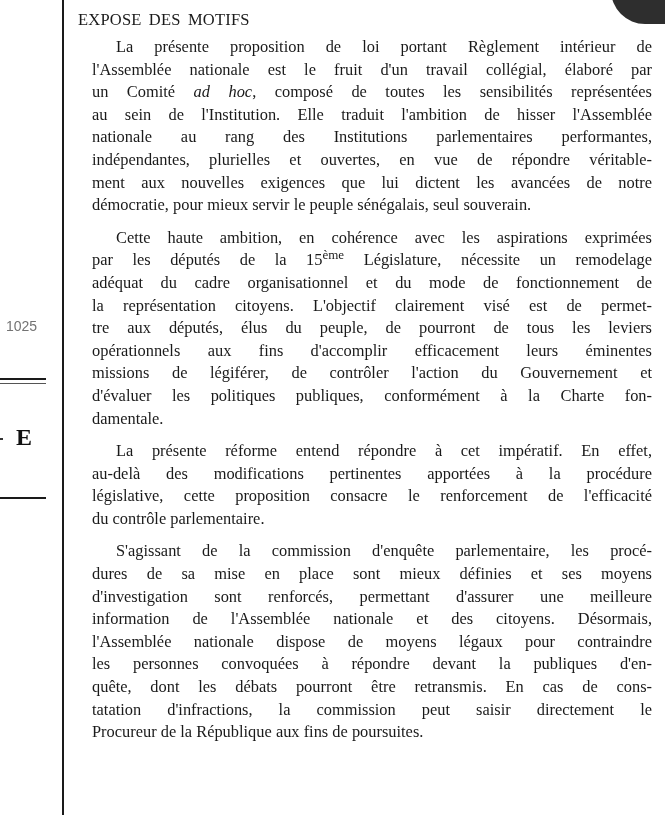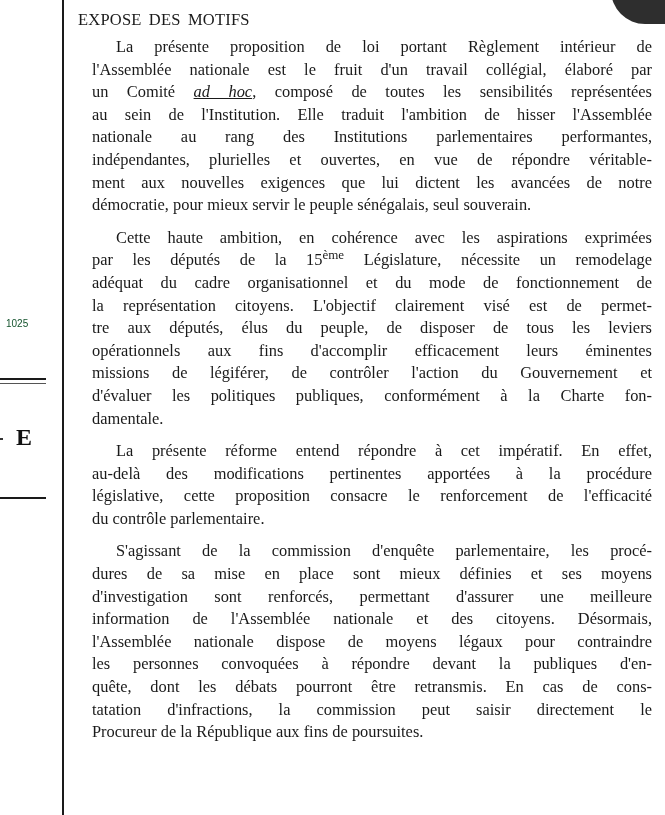--- a/index.html
+++ b/index.html
@@ -29,22 +29,22 @@
       left: 0;
       top: 0;
       width: 62px;
       height: 815px;
     }
     .page-number {
       position: absolute;
       left: 6px;
       top: 318px;
       font-family: "Liberation Sans", "DejaVu Sans", sans-serif;
-      font-size: 10px;
-      color: #14532d;
+      font-size: 14px;
+      color: #737373;
     }
     .rule-double {
       position: absolute;
       left: 0;
       top: 378px;
       width: 46px;
       height: 6px;
       border-top: 2px solid #1a1a1a;
       border-bottom: 1px solid #555;
       box-sizing: border-box;
@@ -117,21 +117,21 @@
       text-align-last: left;
     }
     .para .line:not(.first) {
       text-indent: 0;
     }
     sup.sup {
       font-size: 13px;
       vertical-align: 6px;
       line-height: 0;
     }
-    em { font-style: italic; text-decoration: underline; }
+    em { font-style: italic; }
   </style>
 </head>
 <body>
 
 <div class="corner-tab"></div>
 
 <div class="left-margin">
   <div class="page-number">1025</div>
   <div class="rule-double"></div>
   <div class="margin-dot"></div>
@@ -153,21 +153,21 @@
     <span class="line">indépendantes, plurielles et ouvertes, en vue de répondre véritable-</span>
     <span class="line">ment aux nouvelles exigences que lui dictent les avancées de notre</span>
     <span class="line last">démocratie, pour mieux servir le peuple sénégalais, seul souverain.</span>
   </p>
 
   <p class="para">
     <span class="line first">Cette haute ambition, en cohérence avec les aspirations exprimées</span>
     <span class="line"><span>par les députés de la 15</span><sup class="sup">ème</sup><span> Législature, nécessite un remodelage</span></span>
     <span class="line">adéquat du cadre organisationnel et du mode de fonctionnement de</span>
     <span class="line">la représentation citoyens. L'objectif clairement visé est de permet-</span>
-    <span class="line">tre aux députés, élus du peuple, de disposer de tous les leviers</span>
+    <span class="line">tre aux députés, élus du peuple, de pourront de tous les leviers</span>
     <span class="line">opérationnels aux fins d'accomplir efficacement leurs éminentes</span>
     <span class="line">missions de légiférer, de contrôler l'action du Gouvernement et</span>
     <span class="line">d'évaluer les politiques publiques, conformément à la Charte fon-</span>
     <span class="line last">damentale.</span>
   </p>
 
   <p class="para">
     <span class="line first">La présente réforme entend répondre à cet impératif. En effet,</span>
     <span class="line">au-delà des modifications pertinentes apportées à la procédure</span>
     <span class="line">législative, cette proposition consacre le renforcement de l'efficacité</span>

